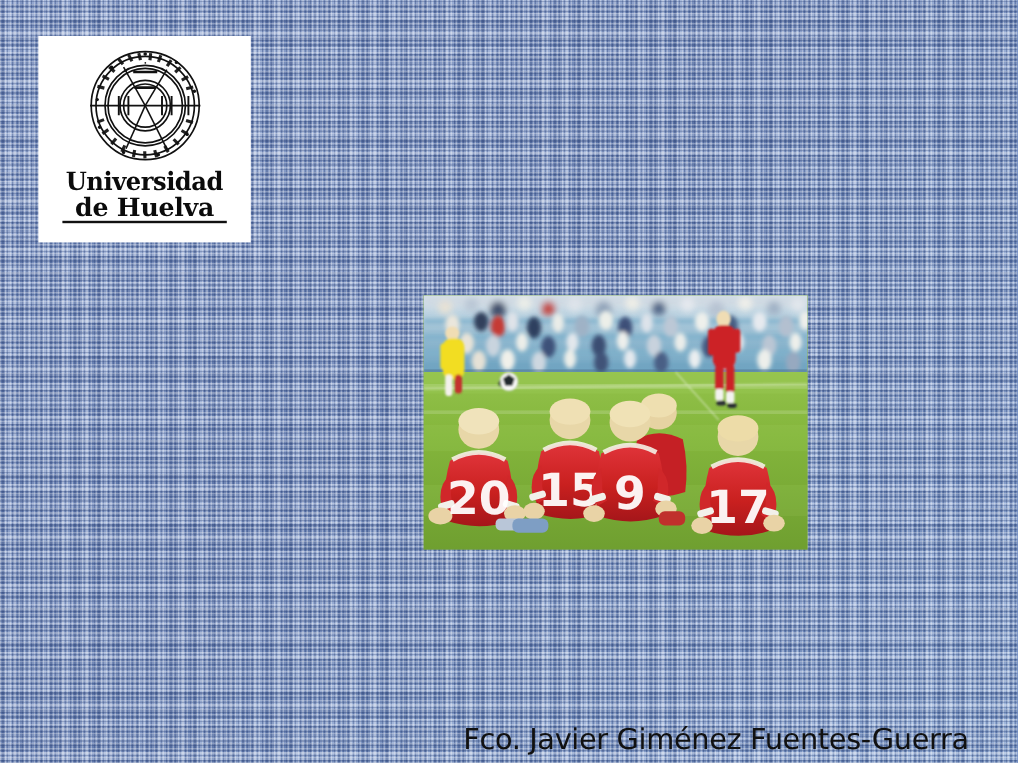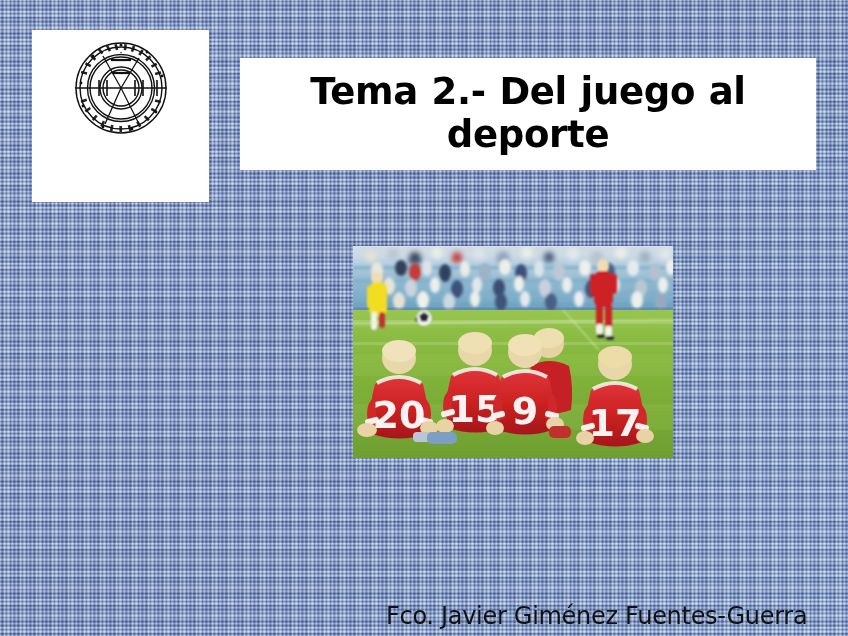--- a/index.html
+++ b/index.html
@@ -204,25 +204,26 @@
           <rect x="42" y="89" width="2.6" height="6" transform="rotate(-170 43 92)"></rect>
           <rect x="51" y="90" width="2.6" height="6" transform="rotate(178 52 93)"></rect>
           <rect x="60" y="89" width="2.6" height="6" transform="rotate(165 61 92)"></rect>
           <rect x="69" y="85" width="2.6" height="6" transform="rotate(150 70 88)"></rect>
           <rect x="77" y="79" width="2.6" height="6" transform="rotate(136 78 82)"></rect>
           <rect x="84" y="71" width="2.6" height="6" transform="rotate(120 85 74)"></rect>
           <rect x="88" y="62" width="2.6" height="6" transform="rotate(106 89 65)"></rect>
         </g>
       </svg>
     </span>
+    <div class="logo-text">
+      <span class="logo-line1">Universidad</span>
+      <span class="logo-line2">de Huelva</span>
+    </div>
   </div>
 
-  <div class="title-card">
-    <div class="title-text">Tema 2.- Del juego al deporte</div>
-  </div>
 
   <div class="photo">
     <svg viewBox="0 0 320 212" width="320" height="212" aria-hidden="true">
       <defs>
         <linearGradient id="grassG" x1="0" y1="0" x2="0" y2="1">
           <stop offset="0%" stop-color="#93c24b"></stop>
           <stop offset="35%" stop-color="#84b63c"></stop>
           <stop offset="100%" stop-color="#6f9f30"></stop>
         </linearGradient>
         <linearGradient id="standG" x1="0" y1="0" x2="0" y2="1">

